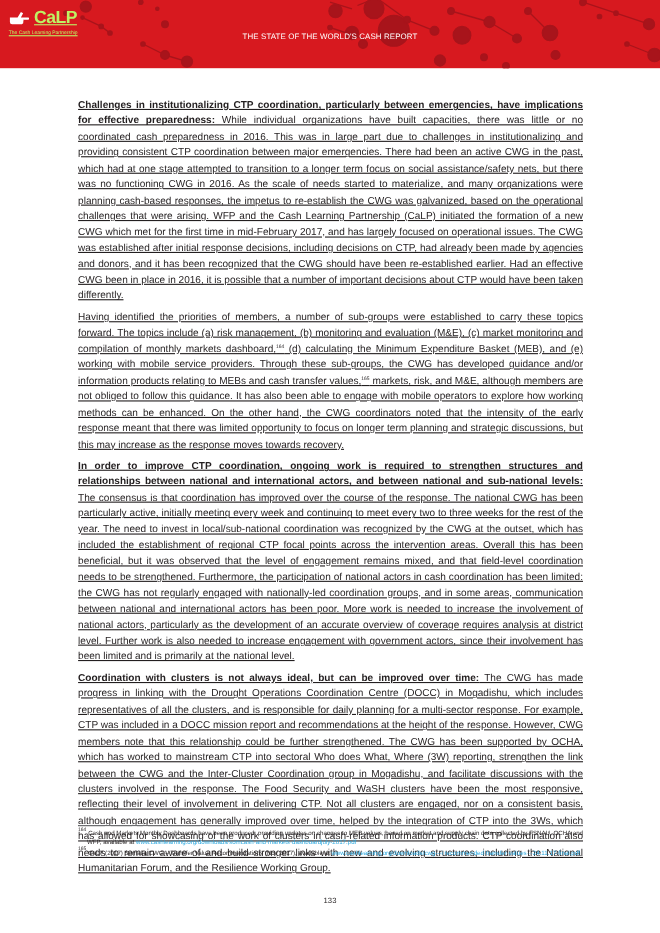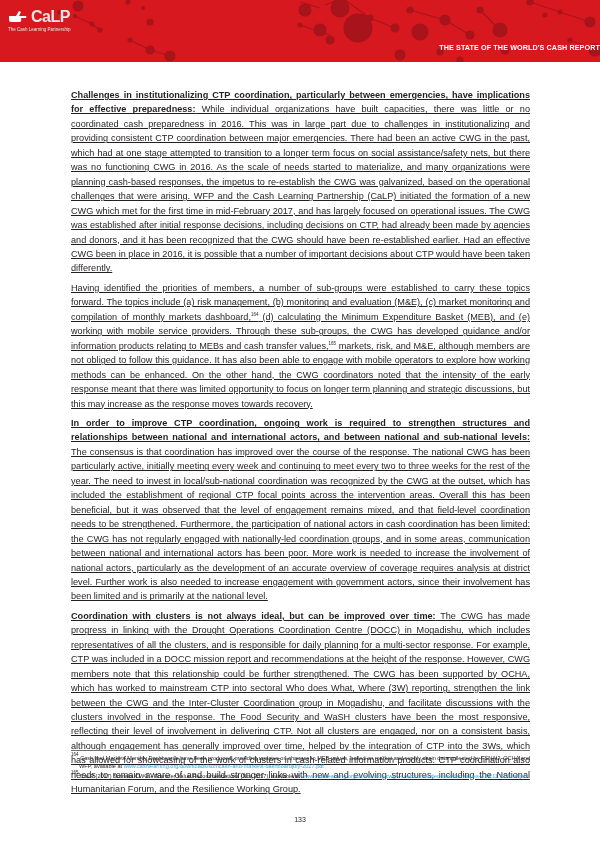--- a/index.html
+++ b/index.html
@@ -5,28 +5,28 @@
   html, body { margin: 0; padding: 0; }
   body {
     width: 600px; height: 848px; background: #ffffff; position: relative; overflow: hidden;
     font-family: "Liberation Sans", sans-serif; color: #231f20;
   }
   .header {
     position: absolute; left: 0; top: 0; width: 600px; height: 62px;
     background: #d7191f; overflow: hidden;
   }
   .header svg.pattern { position: absolute; left: 0; top: 0; }
-  .logo { position: absolute; left: 8px; top: 9px; color: #e5e5e5; }
+  .logo { position: absolute; left: 8px; top: 9px; color: #bef264; text-decoration: underline; }
   .logo-mark { display: flex; align-items: center; gap: 3px; }
   .logo-hand { width: 20px; height: 14px; }
   .logo-text { font-size: 16px; font-weight: bold; letter-spacing: -0.5px; line-height: 16px; }
   .logo-sub { font-size: 4.5px; margin-top: 2px; white-space: nowrap; }
   .header-title {
-    position: absolute; left: 0; right: 0; top: 43px; text-align: right;
-    color: #fff; font-size: 7.2px; letter-spacing: 0.1px; font-weight: bold;
+    position: absolute; left: 0; right: 0; top: 28px; text-align: center;
+    color: #fff; font-size: 7.2px; letter-spacing: 0.1px;
   }
   .content {
     position: absolute; left: 71px; top: 88px; width: 459px;
     font-size: 9.15px; line-height: 14.45px; text-align: justify; text-decoration: underline;
   }
   .content p { margin: 0 0 5px 0; }
   .content b { font-weight: bold; }
   sup { font-size: 4.5px; line-height: 0; vertical-align: 4px; }
   .footnotes {
     position: absolute; left: 71px; top: 750px; width: 459px;

